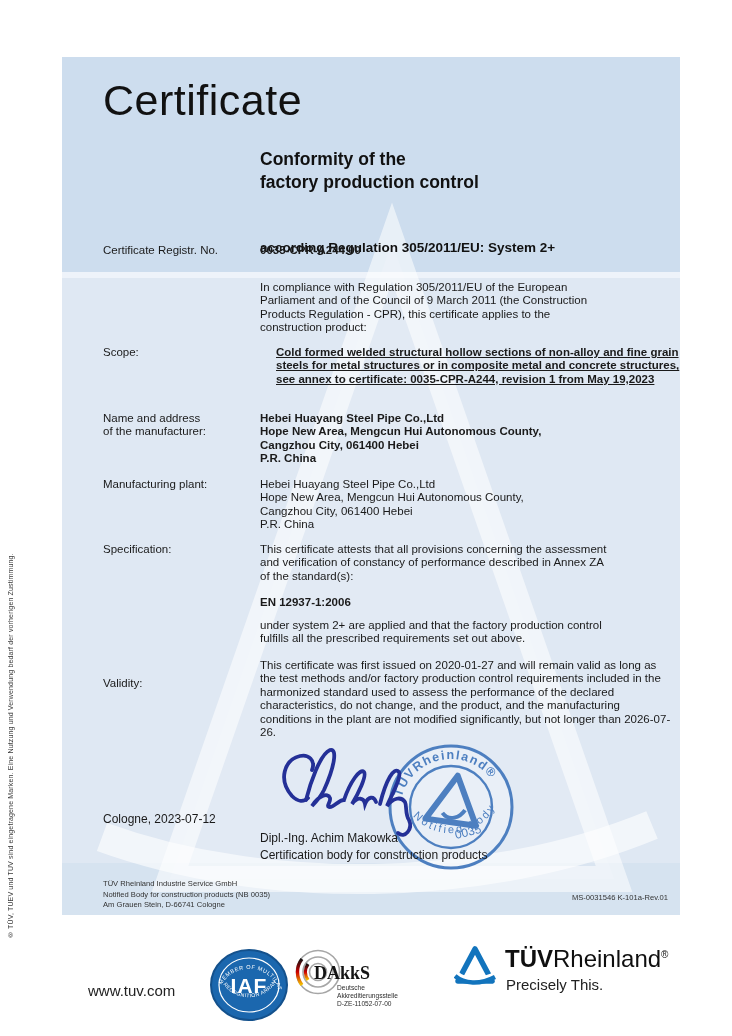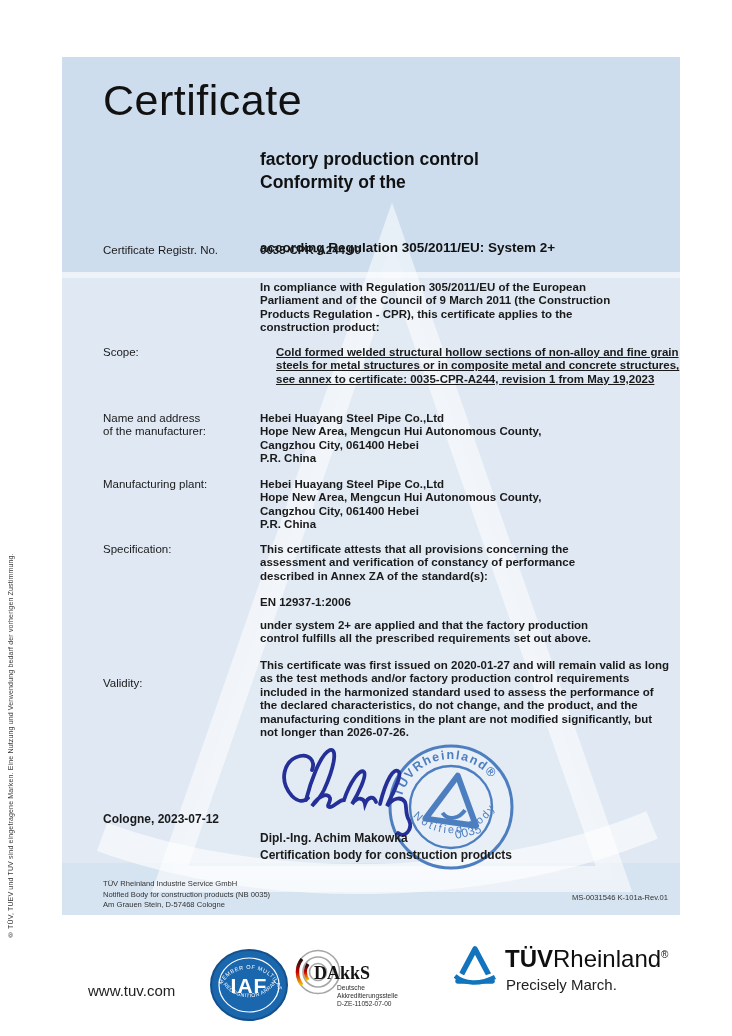--- a/index.html
+++ b/index.html
@@ -10,21 +10,21 @@
   #panel-top{position:absolute;left:0;top:0;width:618px;height:215px;background:#cdddee;}
   #panel-divider{position:absolute;left:0;top:215px;width:618px;height:6px;background:#eef3fa;}
   #panel-footerband{position:absolute;left:0;top:806px;width:618px;height:52px;background:#d6e3f0;}
   #watermark{position:absolute;left:0;top:0;pointer-events:none;}
   
   .abs{position:absolute;}
   .title{font-size:43px;font-weight:400;letter-spacing:.5px;color:#111;}
   .subtitle{font-size:17.5px;font-weight:bold;line-height:1.32;color:#111;}
   .according{font-size:13.5px;font-weight:bold;color:#111;}
   .label{font-size:11.5px;line-height:1.16;color:#1a1a1a;}
-  .body-text{font-size:11.5px;line-height:13.4px;color:#1a1a1a;font-weight:bold;}
+  .body-text{font-size:11.5px;line-height:13.4px;color:#1a1a1a;}
   .bold{font-weight:bold;}
   .w350{width:352px;} .w410{width:412px;} .w356{width:356px;}
   .small-footer{font-size:7.6px;line-height:1.4;color:#333;}
   .ms-code{font-size:7.6px;color:#333;}
   
   #side-note{position:absolute;left:7px;top:518px;height:420px;writing-mode:vertical-rl;
              transform:rotate(180deg);font-size:7px;color:#3a3a3a;letter-spacing:.15px;white-space:nowrap;}
   
   .www{font-size:15px;color:#222;}
   .tuv-brand{font-size:24px;color:#0f0f0f;white-space:nowrap;}
@@ -46,22 +46,22 @@
     <div id="panel-footerband"></div>
 
     <svg id="watermark" width="618" height="858" viewBox="0 0 618 858">
       <polygon points="330,185 108,822 552,822" fill="rgba(255,255,255,0.10)" stroke="rgba(255,255,255,0.55)" stroke-width="26"></polygon>
       <path d="M 40,780 C 200,838 420,838 590,768" fill="none" stroke="rgba(255,255,255,0.6)" stroke-width="30"></path>
     </svg>
   </div>
 
   <div class="abs title" style="left:103px;top:76px;">Certificate</div>
   <div class="abs subtitle" style="left:260px;top:148px;">
+    <div>Conformity of the</div>
     <div>factory production control</div>
-    <div>Conformity of the</div>
   </div>
   <div class="abs according" style="left:260px;top:204px;margin-top:36px;">according Regulation 305/2011/EU: System 2+</div>
 
   <div class="abs label" style="left:103px;top:244px;">Certificate Registr. No.</div>
   <div class="abs body-text bold" style="left:260px;top:244px;">0035-CPR-A244.00</div>
 
   <div class="abs body-text w350" style="left:260px;top:281px;">In compliance with Regulation 305/2011/EU of the European Parliament and of the Council of 9 March 2011 (the Construction Products Regulation - CPR), this certificate applies to the construction product:</div>
 
   <div class="abs label" style="left:103px;top:346px;">Scope:</div>
   <div class="abs body-text bold w410" style="left:276px;top:346px;text-decoration:underline;">Cold formed welded structural hollow sections of non-alloy and fine grain steels for metal structures or in composite metal and concrete structures, see annex to certificate: 0035-CPR-A244, revision 1 from May 19,2023</div>
@@ -119,21 +119,21 @@
     </g>
   </svg>
 
   <div class="abs body-text" style="left:103px;top:813px;font-size:12px;">Cologne, 2023-07-12</div>
   <div class="abs body-text" style="left:260px;top:832px;font-size:12px;">Dipl.-Ing. Achim Makowka</div>
   <div class="abs body-text" style="left:260px;top:849px;font-size:12px;">Certification body for construction products</div>
 
   <div class="abs small-footer" style="left:103px;top:879px;">
     <div>TÜV Rheinland Industrie Service GmbH</div>
     <div>Notified Body for construction products (NB 0035)</div>
-    <div>Am Grauen Stein, D-57468 Cologne</div>
+    <div>Am Grauen Stein, D-66741 Cologne</div>
   </div>
   <div class="abs ms-code" style="left:498px;top:893px;width:170px;text-align:right;">MS-0031546 K-101a-Rev.01</div>
 
   <div class="abs www" style="left:88px;top:982px;">www.tuv.com</div>
 
   <svg class="abs" style="left:208px;top:948px;" width="82" height="74" viewBox="0 0 82 74">
     <ellipse cx="41" cy="37" rx="38" ry="35" fill="#1b67ae" stroke="#14518c" stroke-width="2"></ellipse>
     <ellipse cx="41" cy="37" rx="30" ry="27" fill="none" stroke="#ffffff" stroke-width="1.2"></ellipse>
     <defs>
       <path id="iaf-top" d="M 12,41 A 30,27 0 0 1 70,41"></path>
@@ -173,16 +173,16 @@
     </g>
   </svg>
 
   <div class="abs" style="left:452px;top:942px;width:235px;height:62px;">
     <svg class="abs" style="left:2px;top:3px;" width="42" height="42" viewBox="0 0 42 42">
       <path d="M 21,4 L 38,36 L 4,36 Z" fill="none" stroke="#1274bd" stroke-width="5.5" stroke-linejoin="round"></path>
       <path d="M 1,28 C 10,36 24,38 41,30" fill="none" stroke="#ffffff" stroke-width="6"></path>
       <path d="M 1,31 C 10,39 26,40 41,32" fill="none" stroke="#1274bd" stroke-width="4.5"></path>
     </svg>
     <div class="abs tuv-brand" style="left:53px;top:3px;"><span class="b">TÜV</span><span>Rheinland</span><span class="reg">®</span></div>
-    <div class="abs tuv-tagline" style="left:54px;top:33px;">Precisely March.</div>
+    <div class="abs tuv-tagline" style="left:54px;top:33px;">Precisely This.</div>
   </div>
 
 </div>
 
 </body></html>

